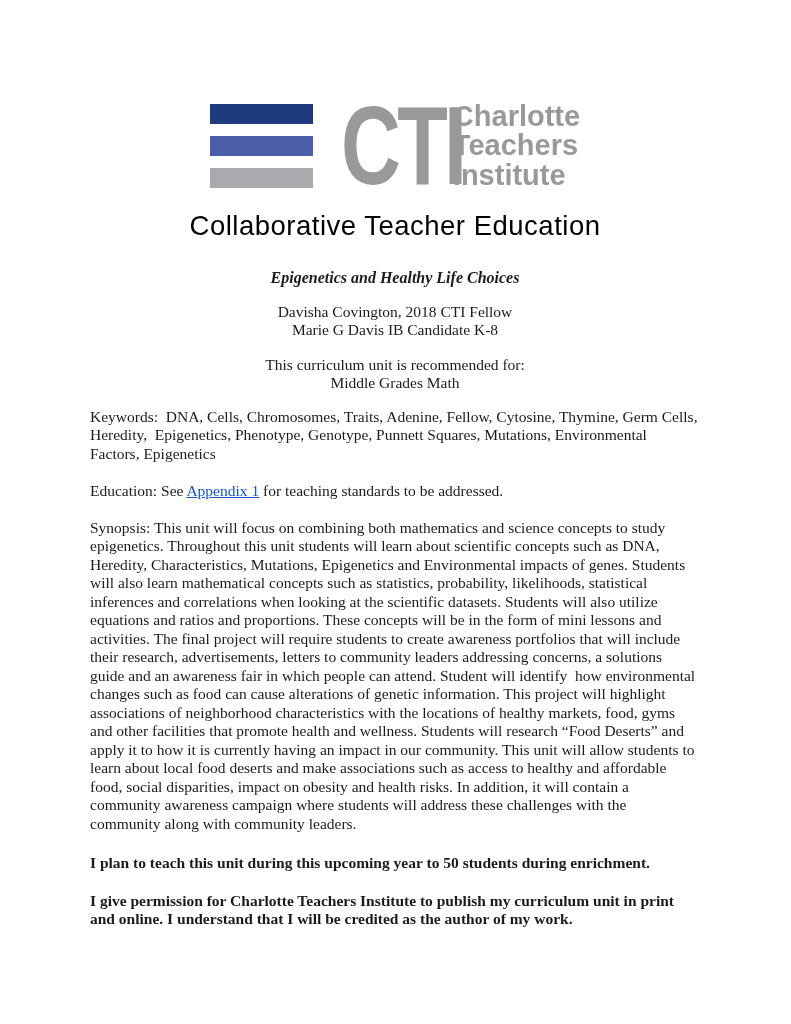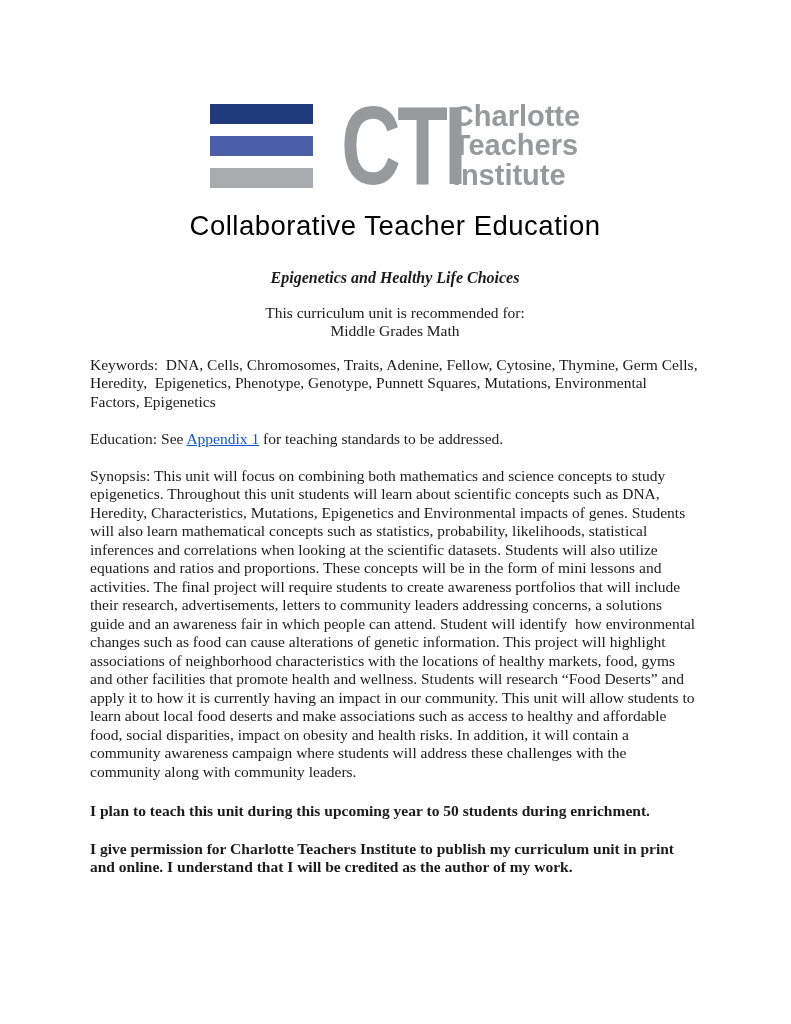--- a/index.html
+++ b/index.html
@@ -119,20 +119,24 @@
         <div>Charlotte</div>
         <div>Teachers</div>
         <div>Institute</div>
       </div>
     </div>
     <div class="logo-tagline" style="color: #000000;">Collaborative Teacher Education</div>
   </div>
 
   <div class="unit-title center-line">Epigenetics and Healthy Life Choices</div>
 
+  <div class="author-block">
+    <div class="center-line">Davisha Covington, 2018 CTI Fellow</div>
+    <div class="center-line">Marie G Davis IB Candidate K-8</div>
+  </div>
 
   <div class="recommended-block">
     <div class="center-line">This curriculum unit is recommended for:</div>
     <div class="center-line">Middle Grades Math</div>
   </div>
 
   <p class="para keywords-para"><span class="bold">Keywords:</span><span>  DNA, Cells, Chromosomes, Traits, Adenine, Fellow, Cytosine, Thymine, Germ Cells, Heredity,  Epigenetics, Phenotype, Genotype, Punnett Squares, Mutations, Environmental Factors, Epigenetics</span></p>
 
   <p class="para standards-para"><span class="bold">Education: See </span><a class="appendix-link" style="color: rgb(17, 85, 204);">Appendix 1</a><span> for teaching standards to be addressed.</span></p>
 

